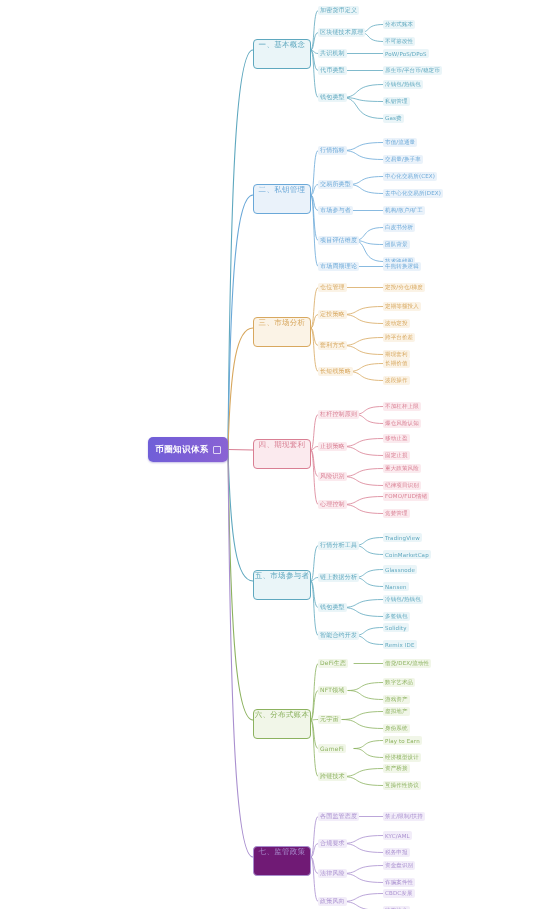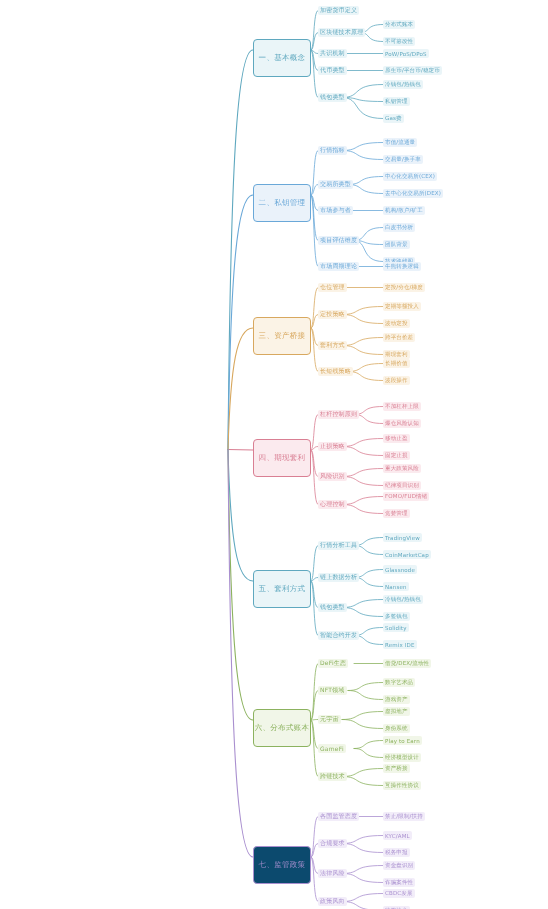--- a/index.html
+++ b/index.html
@@ -28,22 +28,22 @@
   }
   .root .rlabel{font-weight:bold;}
   .root .ricon{
     display:inline-block;width:6px;height:6px;margin-left:4px;
     border:1px solid rgba(255,255,255,.85);border-radius:1px;
     position:relative;top:0px;opacity:.85;
   }
 
   
   .b1{
-    height:38px;border-radius:4px;border:1px solid;
-    display:flex;align-items:center;justify-content:center;
+    height:30px;border-radius:4px;border:1px solid;
+    display:flex;align-items:flex-start;justify-content:center;
     font-size:7.5px;letter-spacing:.3px;
     background:#ffffff;
   }
 
   
   .b2{
     font-size:6px;letter-spacing:.2px;
     padding:1px 2px;border-radius:2px;
     display:flex;align-items:center;height:9px;
   }
@@ -147,20 +147,24 @@
       <path d="M 342 843.5 C 362.5 843.5, 350.2 835.5, 383 835.5" fill="none" stroke="#a98fcf" stroke-width="0.8" stroke-linecap="round"></path>
       <path d="M 342 843.5 C 362.5 843.5, 350.2 852.5, 383 852.5" fill="none" stroke="#a98fcf" stroke-width="0.8" stroke-linecap="round"></path>
       <path d="M 311 857 C 314.85 857, 312.75 873.5, 318 873.5" fill="none" stroke="#a98fcf" stroke-width="0.8" stroke-linecap="round"></path>
       <path d="M 342 873.5 C 362.5 873.5, 350.2 865.5, 383 865.5" fill="none" stroke="#a98fcf" stroke-width="0.8" stroke-linecap="round"></path>
       <path d="M 342 873.5 C 362.5 873.5, 350.2 882.5, 383 882.5" fill="none" stroke="#a98fcf" stroke-width="0.8" stroke-linecap="round"></path>
       <path d="M 311 857 C 314.85 857, 312.75 901.5, 318 901.5" fill="none" stroke="#a98fcf" stroke-width="0.8" stroke-linecap="round"></path>
       <path d="M 342 901.5 C 362.5 901.5, 350.2 893.5, 383 893.5" fill="none" stroke="#a98fcf" stroke-width="0.8" stroke-linecap="round"></path>
       <path d="M 342 901.5 C 362.5 901.5, 350.2 910.5, 383 910.5" fill="none" stroke="#a98fcf" stroke-width="0.8" stroke-linecap="round"></path>
     </svg>
 
+  <div class="node root">
+    <span class="rlabel">币圈知识体系</span>
+    <span class="ricon"></span>
+  </div>
 
   <div id="nodes">
       <div class="node b1" style="left: 253px; top: 39px; width: 58px; border-color: rgb(95, 168, 191); color: rgb(95, 168, 191); background: rgb(234, 245, 248);">
         <span>一、基本概念</span>
       </div>
       <div class="node b2" style="left: 318px; top: 6px; color: rgb(95, 168, 191); background: rgb(234, 245, 248);">
         <span>加密货币定义</span>
       </div>
       <div class="node b2" style="left: 318px; top: 28px; color: rgb(95, 168, 191); background: rgb(234, 245, 248);">
         <span>区块链技术原理</span>
@@ -234,21 +238,21 @@
       <div class="node b3" style="left: 383px; top: 257px; color: rgb(106, 168, 216); background: rgb(234, 242, 250);">
         <span>技术路线图</span>
       </div>
       <div class="node b2" style="left: 318px; top: 262px; color: rgb(106, 168, 216); background: rgb(234, 242, 250);">
         <span>市场周期理论</span>
       </div>
       <div class="node b3" style="left: 383px; top: 262px; color: rgb(106, 168, 216); background: rgb(234, 242, 250);">
         <span>牛熊转换逻辑</span>
       </div>
       <div class="node b1" style="left: 253px; top: 317px; width: 58px; border-color: rgb(216, 168, 95); color: rgb(216, 168, 95); background: rgb(251, 243, 230);">
-        <span>三、资产桥接</span>
+        <span>三、市场分析</span>
       </div>
       <div class="node b2" style="left: 318px; top: 283px; color: rgb(216, 168, 95); background: rgb(251, 243, 230);">
         <span>仓位管理</span>
       </div>
       <div class="node b3" style="left: 383px; top: 283px; color: rgb(216, 168, 95); background: rgb(251, 243, 230);">
         <span>定投/分仓/梯度</span>
       </div>
       <div class="node b2" style="left: 318px; top: 310px; color: rgb(216, 168, 95); background: rgb(251, 243, 230);">
         <span>定投策略</span>
       </div>
@@ -309,21 +313,21 @@
       <div class="node b2" style="left: 318px; top: 500px; color: rgb(217, 127, 147); background: rgb(251, 234, 238);">
         <span>心理控制</span>
       </div>
       <div class="node b3" style="left: 383px; top: 492px; color: rgb(217, 127, 147); background: rgb(251, 234, 238);">
         <span>FOMO/FUD情绪</span>
       </div>
       <div class="node b3" style="left: 383px; top: 509px; color: rgb(217, 127, 147); background: rgb(251, 234, 238);">
         <span>贪婪管理</span>
       </div>
       <div class="node b1" style="left: 253px; top: 570px; width: 58px; border-color: rgb(95, 168, 191); color: rgb(95, 168, 191); background: rgb(234, 245, 248);">
-        <span>五、套利方式</span>
+        <span>五、市场参与者</span>
       </div>
       <div class="node b2" style="left: 318px; top: 541px; color: rgb(95, 168, 191); background: rgb(234, 245, 248);">
         <span>行情分析工具</span>
       </div>
       <div class="node b3" style="left: 383px; top: 533px; color: rgb(95, 168, 191); background: rgb(234, 245, 248);">
         <span>TradingView</span>
       </div>
       <div class="node b3" style="left: 383px; top: 550px; color: rgb(95, 168, 191); background: rgb(234, 245, 248);">
         <span>CoinMarketCap</span>
       </div>
@@ -392,21 +396,21 @@
       </div>
       <div class="node b2" style="left: 318px; top: 772px; color: rgb(140, 178, 95); background: rgb(241, 246, 232);">
         <span>跨链技术</span>
       </div>
       <div class="node b3" style="left: 383px; top: 764px; color: rgb(140, 178, 95); background: rgb(241, 246, 232);">
         <span>资产桥接</span>
       </div>
       <div class="node b3" style="left: 383px; top: 781px; color: rgb(140, 178, 95); background: rgb(241, 246, 232);">
         <span>互操作性协议</span>
       </div>
-      <div class="node b1" style="left: 253px; top: 846px; width: 58px; border-color: rgb(169, 143, 207); color: rgb(169, 143, 207); background: #0c4a6e;">
+      <div class="node b1" style="left: 253px; top: 846px; width: 58px; border-color: rgb(169, 143, 207); color: rgb(169, 143, 207); background: #701a75;">
         <span>七、监管政策</span>
       </div>
       <div class="node b2" style="left: 318px; top: 812px; color: rgb(169, 143, 207); background: rgb(242, 237, 249);">
         <span>各国监管态度</span>
       </div>
       <div class="node b3" style="left: 383px; top: 812px; color: rgb(169, 143, 207); background: rgb(242, 237, 249);">
         <span>禁止/限制/扶持</span>
       </div>
       <div class="node b2" style="left: 318px; top: 839px; color: rgb(169, 143, 207); background: rgb(242, 237, 249);">
         <span>合规要求</span>

